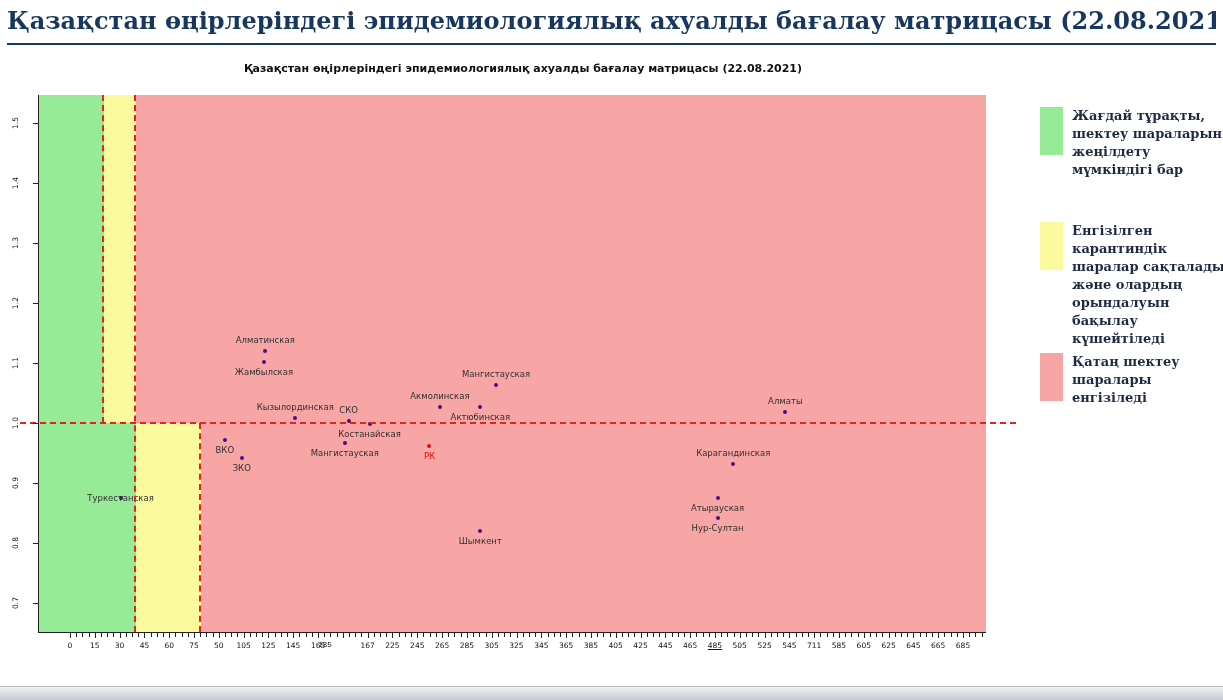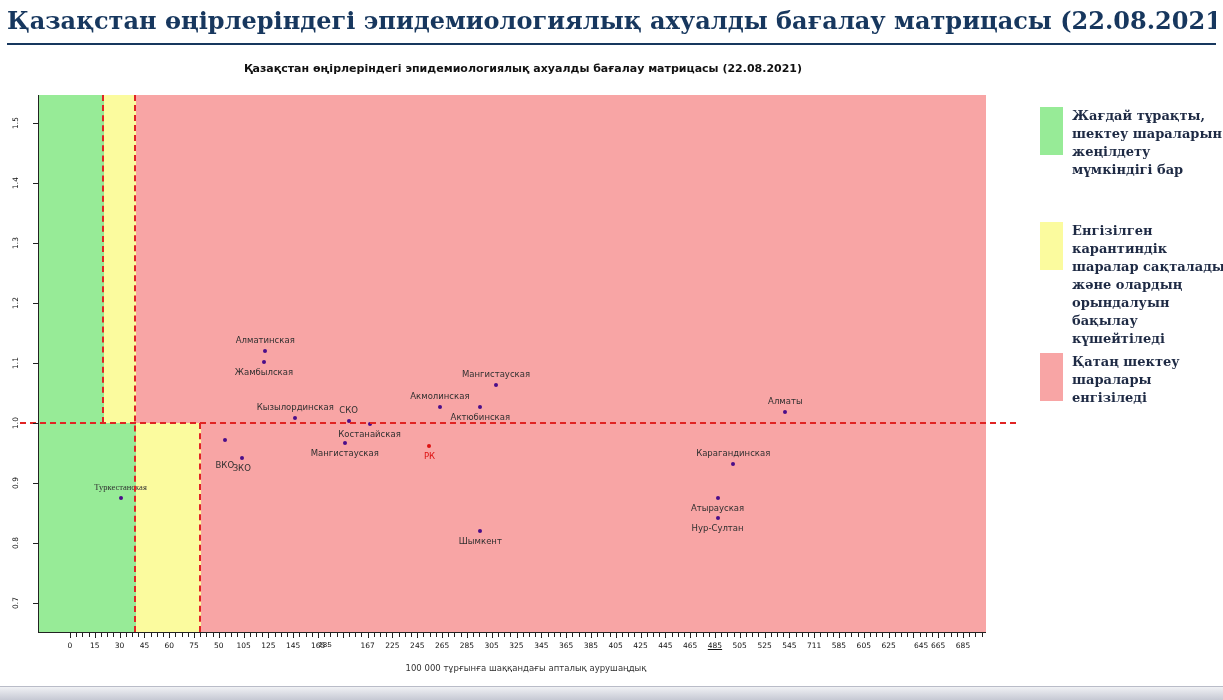--- a/index.html
+++ b/index.html
@@ -42,23 +42,23 @@
   <div class="chart-title">Қазақстан өңірлеріндегі эпидемиологиялық ахуалды бағалау матрицасы  (22.08.2021)</div>
 
   <div class="plot" id="plot">
       <div class="zone" style="left: 0px; top: 0px; width: 64.59px; height: 328px; background: rgb(151, 235, 151);"></div>
       <div class="zone" style="left: 64.59px; top: 0px; width: 32.59px; height: 328px; background: rgb(251, 251, 158);"></div>
       <div class="zone" style="left: 97.18px; top: 0px; width: 849.82px; height: 328px; background: rgb(248, 165, 165);"></div>
       <div class="zone" style="left: 0px; top: 328px; width: 97.18px; height: 209px; background: rgb(151, 235, 151);"></div>
       <div class="zone" style="left: 97.18px; top: 328px; width: 65.18px; height: 209px; background: rgb(251, 251, 158);"></div>
       <div class="zone" style="left: 162.36px; top: 328px; width: 784.64px; height: 209px; background: rgb(248, 165, 165);"></div>
       <div class="dot" style="left: 79.5368px; top: 401px; background: rgb(74, 13, 138);"></div>
-      <div class="pt-label" style="left: 6.5368px; top: 387px; font-family: Liberation Serif, serif;">Туркестанская</div>
+      <div class="pt-label" style="left: 6.5368px; top: 398px;">Туркестанская</div>
       <div class="dot" style="left: 183.825px; top: 342.8px; background: rgb(74, 13, 138);"></div>
-      <div class="pt-label" style="left: 110.825px; top: 365px;">ВКО</div>
+      <div class="pt-label" style="left: 110.825px; top: 350px;">ВКО</div>
       <div class="dot" style="left: 200.772px; top: 361.4px; background: rgb(74, 13, 138);"></div>
       <div class="pt-label" style="left: 127.772px; top: 368.4px;">ЗКО</div>
       <div class="dot" style="left: 224.236px; top: 254px; background: rgb(74, 13, 138);"></div>
       <div class="pt-label" style="left: 151.236px; top: 240px;">Алматинская</div>
       <div class="dot" style="left: 222.933px; top: 264.8px; background: rgb(74, 13, 138);"></div>
       <div class="pt-label" style="left: 149.933px; top: 271.8px;">Жамбылская</div>
       <div class="dot" style="left: 254.219px; top: 320.6px; background: rgb(74, 13, 138);"></div>
       <div class="pt-label" style="left: 181.219px; top: 306.6px;">Кызылординская</div>
       <div class="dot" style="left: 307.667px; top: 323.6px; background: rgb(74, 13, 138);"></div>
       <div class="pt-label" style="left: 234.667px; top: 309.6px;">СКО</div>
@@ -273,37 +273,36 @@
       <div class="x-tick-label" style="left: 848.792px;">605</div>
       <div class="tick" style="left: 869.994px; top: 633px; width: 1px; height: 4px;"></div>
       <div class="tick" style="left: 876.195px; top: 633px; width: 1px; height: 4px;"></div>
       <div class="tick" style="left: 882.396px; top: 633px; width: 1px; height: 4px;"></div>
       <div class="tick" style="left: 888.598px; top: 633px; width: 1px; height: 5px;"></div>
       <div class="x-tick-label" style="left: 873.598px;">625</div>
       <div class="tick" style="left: 894.799px; top: 633px; width: 1px; height: 4px;"></div>
       <div class="tick" style="left: 901.001px; top: 633px; width: 1px; height: 4px;"></div>
       <div class="tick" style="left: 907.202px; top: 633px; width: 1px; height: 4px;"></div>
       <div class="tick" style="left: 913.404px; top: 633px; width: 1px; height: 5px;"></div>
-      <div class="x-tick-label" style="left: 898.404px; text-align: right;">645</div>
+      <div class="x-tick-label" style="left: 898.404px;">645</div>
       <div class="tick" style="left: 919.606px; top: 633px; width: 1px; height: 4px;"></div>
       <div class="tick" style="left: 925.807px; top: 633px; width: 1px; height: 4px;"></div>
       <div class="tick" style="left: 932.009px; top: 633px; width: 1px; height: 4px;"></div>
       <div class="tick" style="left: 938.21px; top: 633px; width: 1px; height: 5px;"></div>
       <div class="x-tick-label" style="left: 923.21px;">665</div>
       <div class="tick" style="left: 944.412px; top: 633px; width: 1px; height: 4px;"></div>
       <div class="tick" style="left: 950.613px; top: 633px; width: 1px; height: 4px;"></div>
       <div class="tick" style="left: 956.814px; top: 633px; width: 1px; height: 4px;"></div>
       <div class="tick" style="left: 963.016px; top: 633px; width: 1px; height: 5px;"></div>
       <div class="x-tick-label" style="left: 948.016px;">685</div>
       <div class="tick" style="left: 969.216px; top: 633px; width: 1px; height: 4px;"></div>
       <div class="tick" style="left: 975.416px; top: 633px; width: 1px; height: 4px;"></div>
       <div class="tick" style="left: 981.616px; top: 633px; width: 1px; height: 4px;"></div>
     </div>
 
-  <div class="x-caption">100 000 тұрғынға шаққандағы апталық аурушаңдық</div>
 
   <div class="legend">
     <div class="legend-item" style="top:12px;">
       <div class="swatch" id="sw0" style="background: rgb(151, 235, 151);"></div>
       <div class="legend-text">Жағдай тұрақты, шектеу шараларын жеңілдету мүмкіндігі бар</div>
     </div>
     <div class="legend-item" style="top:127px;">
       <div class="swatch" id="sw1" style="background: rgb(251, 251, 158);"></div>
       <div class="legend-text">Енгізілген карантиндік шаралар сақталады және олардың орындалуын бақылау күшейтіледі</div>
     </div>

